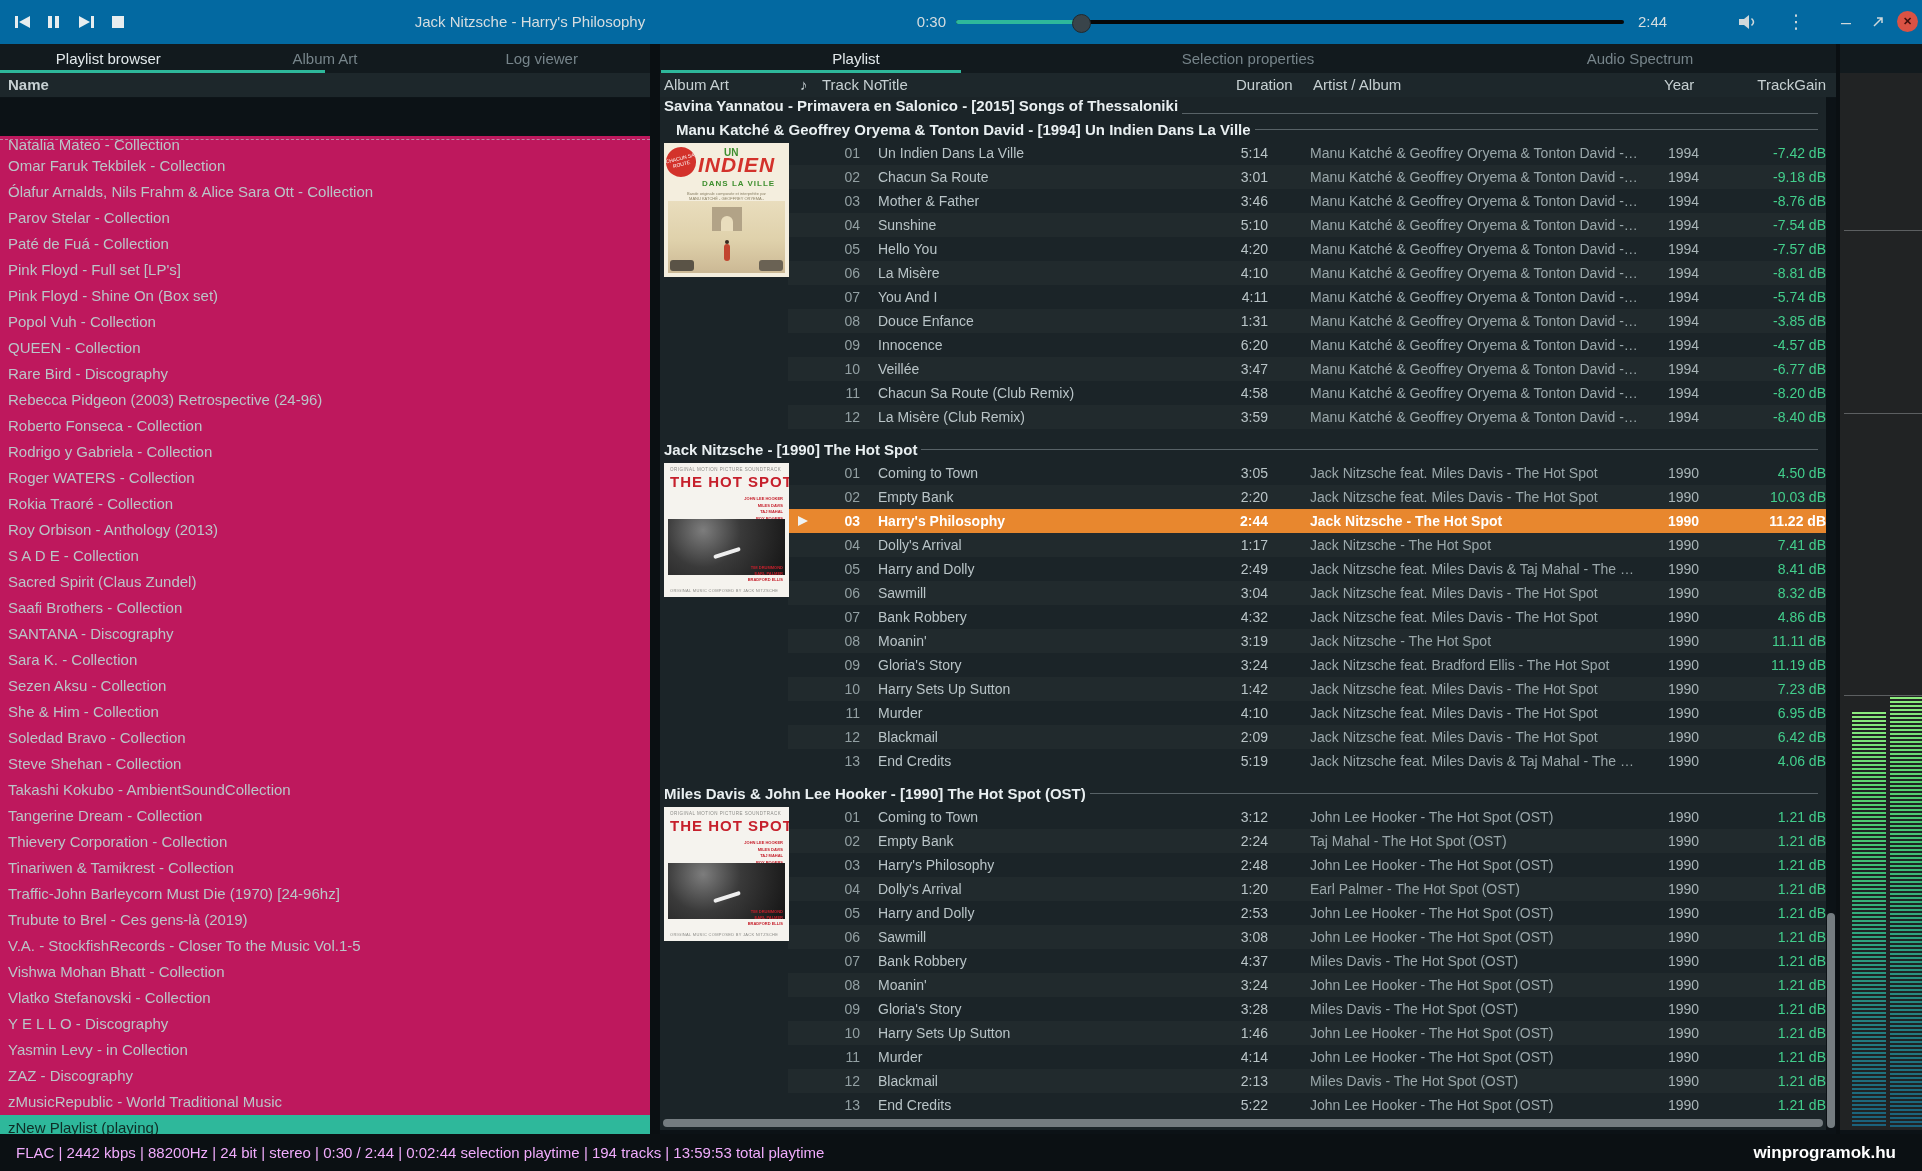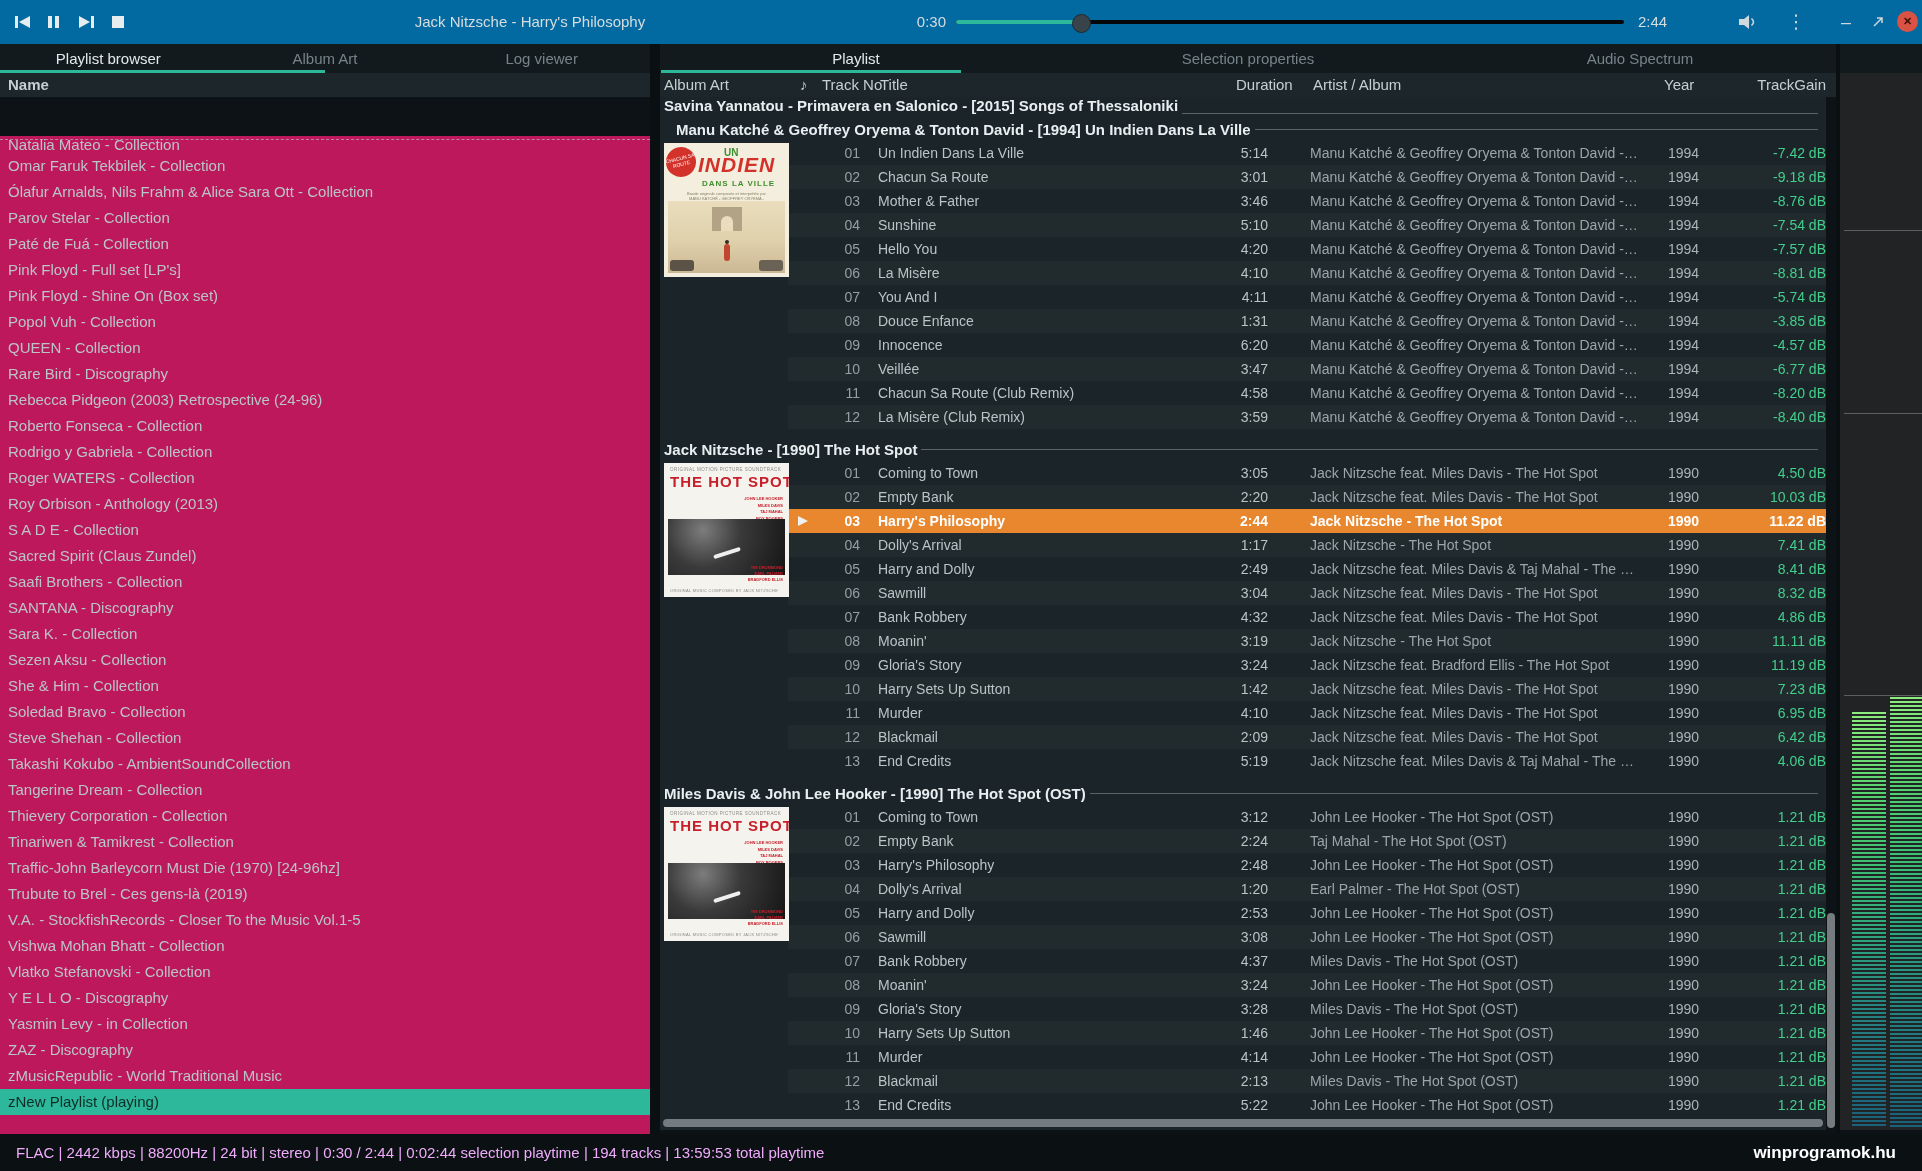--- a/index.html
+++ b/index.html
@@ -233,20 +233,21 @@
       <div class="litem">Paté de Fuá - Collection</div>
       <div class="litem">Pink Floyd - Full set [LP's]</div>
       <div class="litem">Pink Floyd - Shine On (Box set)</div>
       <div class="litem">Popol Vuh - Collection</div>
       <div class="litem">QUEEN - Collection</div>
       <div class="litem">Rare Bird - Discography</div>
       <div class="litem">Rebecca Pidgeon (2003) Retrospective (24-96)</div>
       <div class="litem">Roberto Fonseca - Collection</div>
       <div class="litem">Rodrigo y Gabriela - Collection</div>
       <div class="litem">Roger WATERS - Collection</div>
+      <div class="litem">Rokia Traoré - Collection</div>
       <div class="litem">Roy Orbison - Anthology (2013)</div>
       <div class="litem">S A D E - Collection</div>
       <div class="litem">Sacred Spirit (Claus Zundel)</div>
       <div class="litem">Saafi Brothers - Collection</div>
       <div class="litem">SANTANA - Discography</div>
       <div class="litem">Sara K. - Collection</div>
       <div class="litem">Sezen Aksu - Collection</div>
       <div class="litem">She &amp; Him - Collection</div>
       <div class="litem">Soledad Bravo - Collection</div>
       <div class="litem">Steve Shehan - Collection</div>

